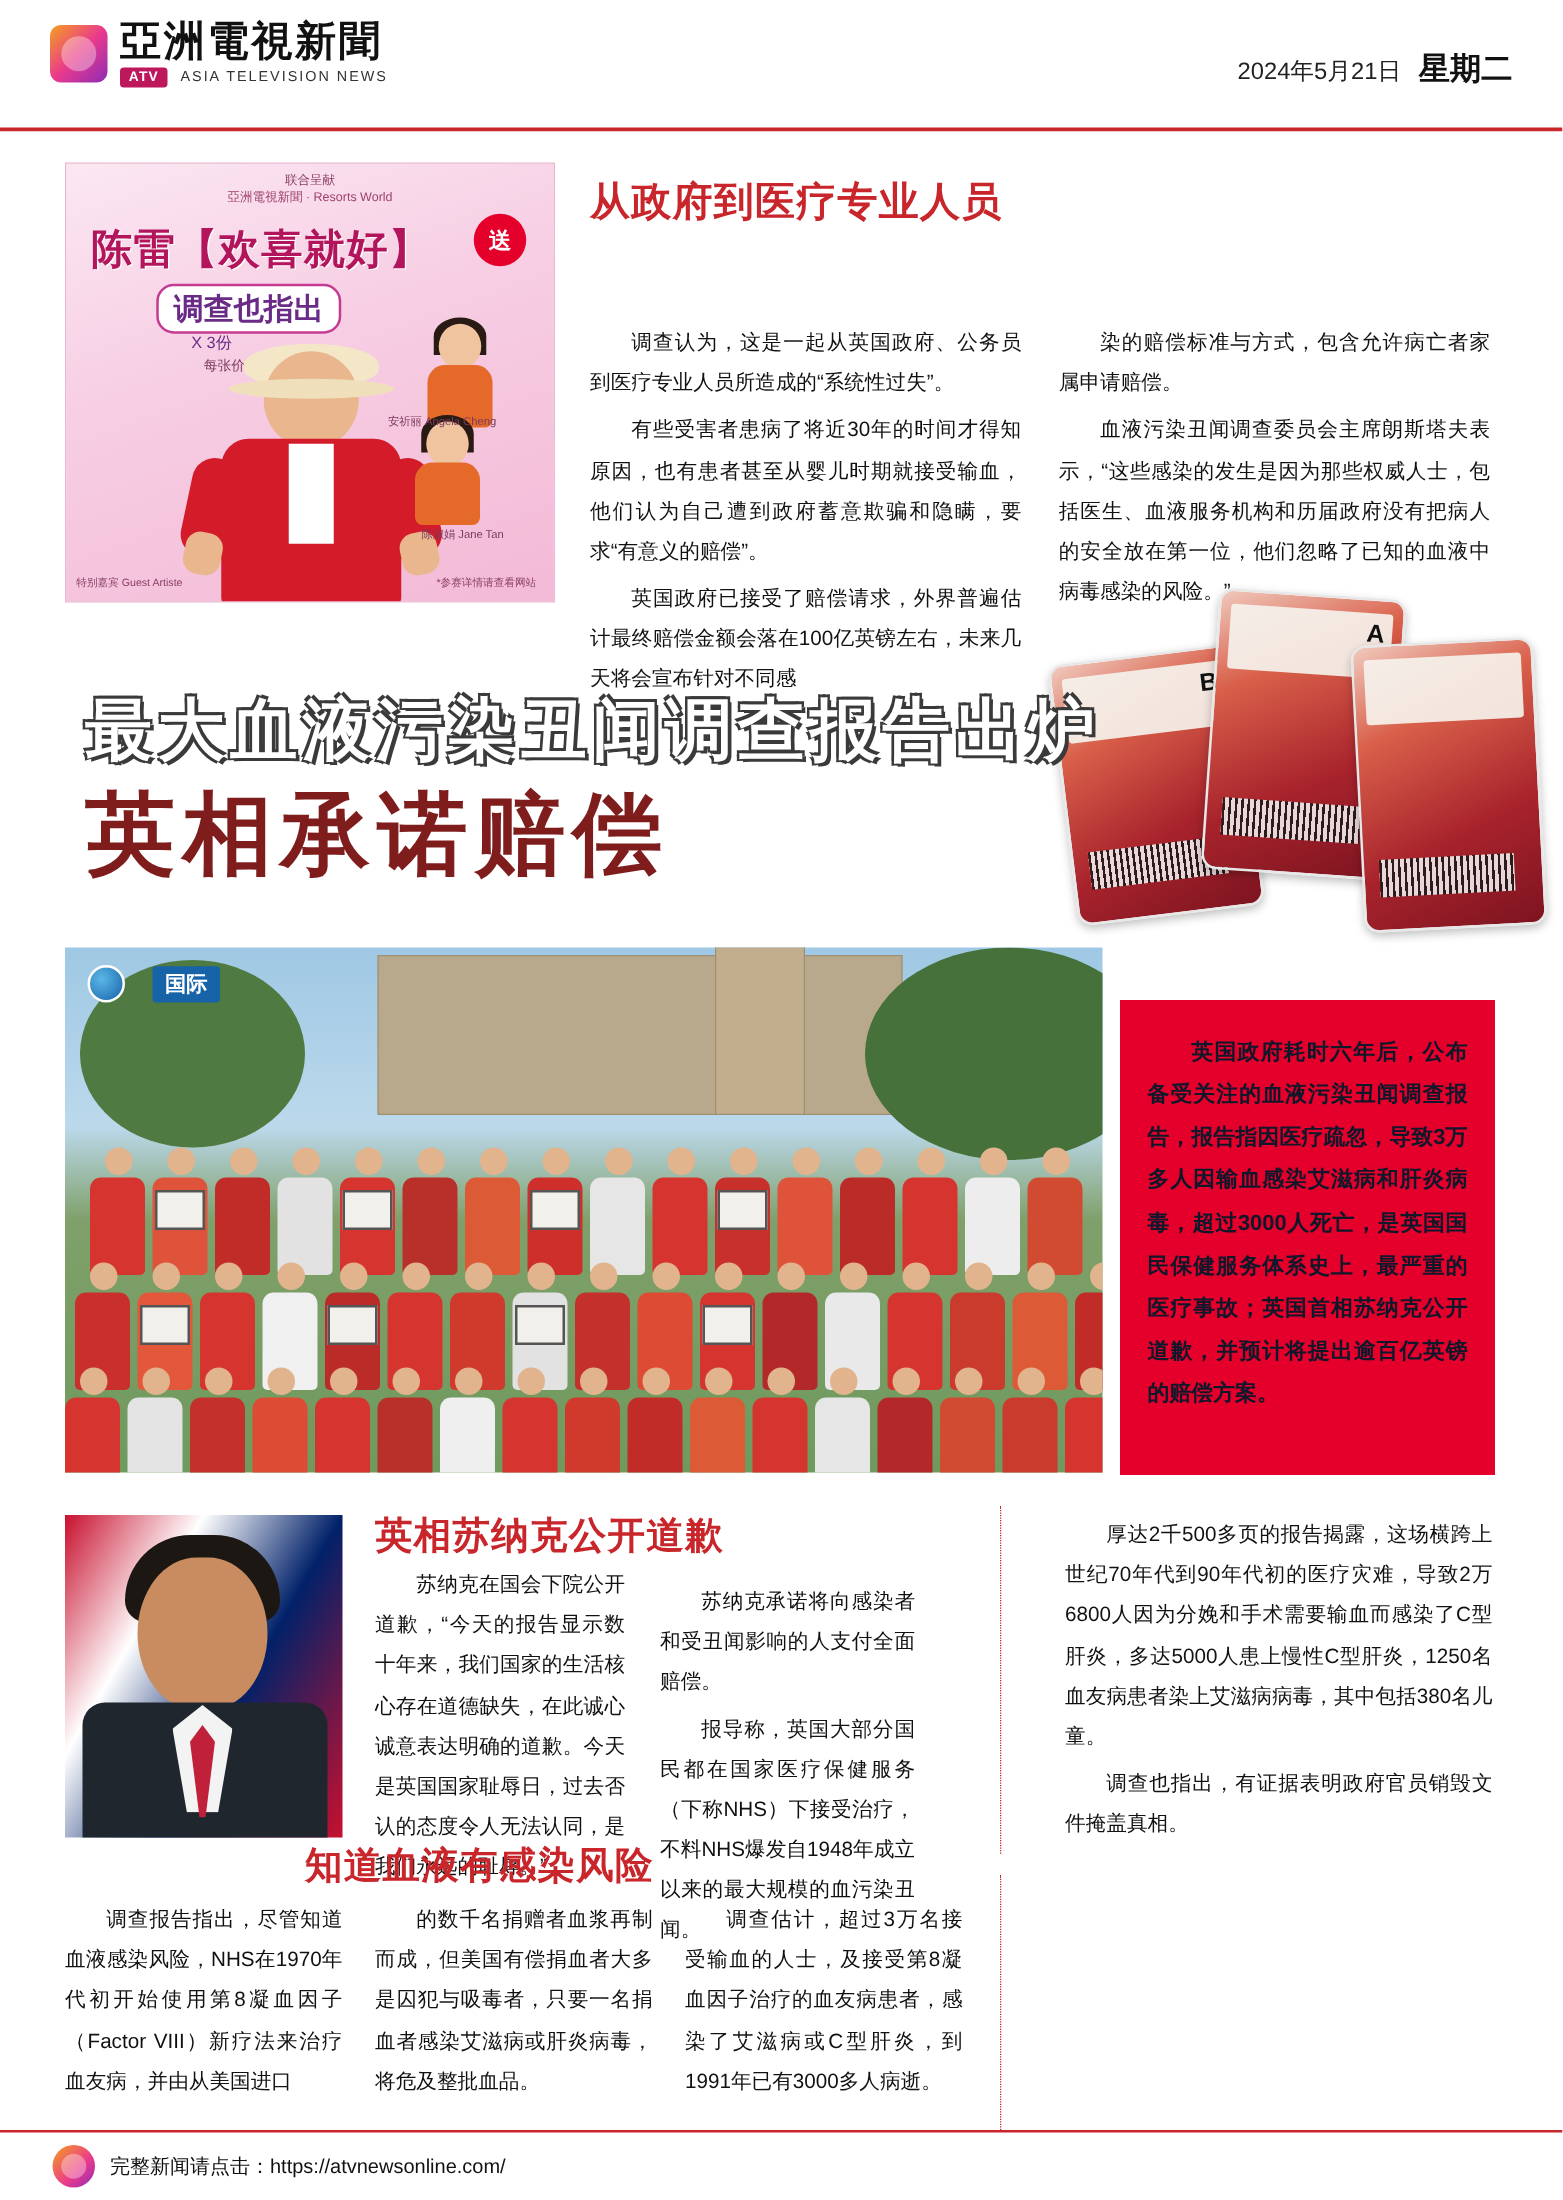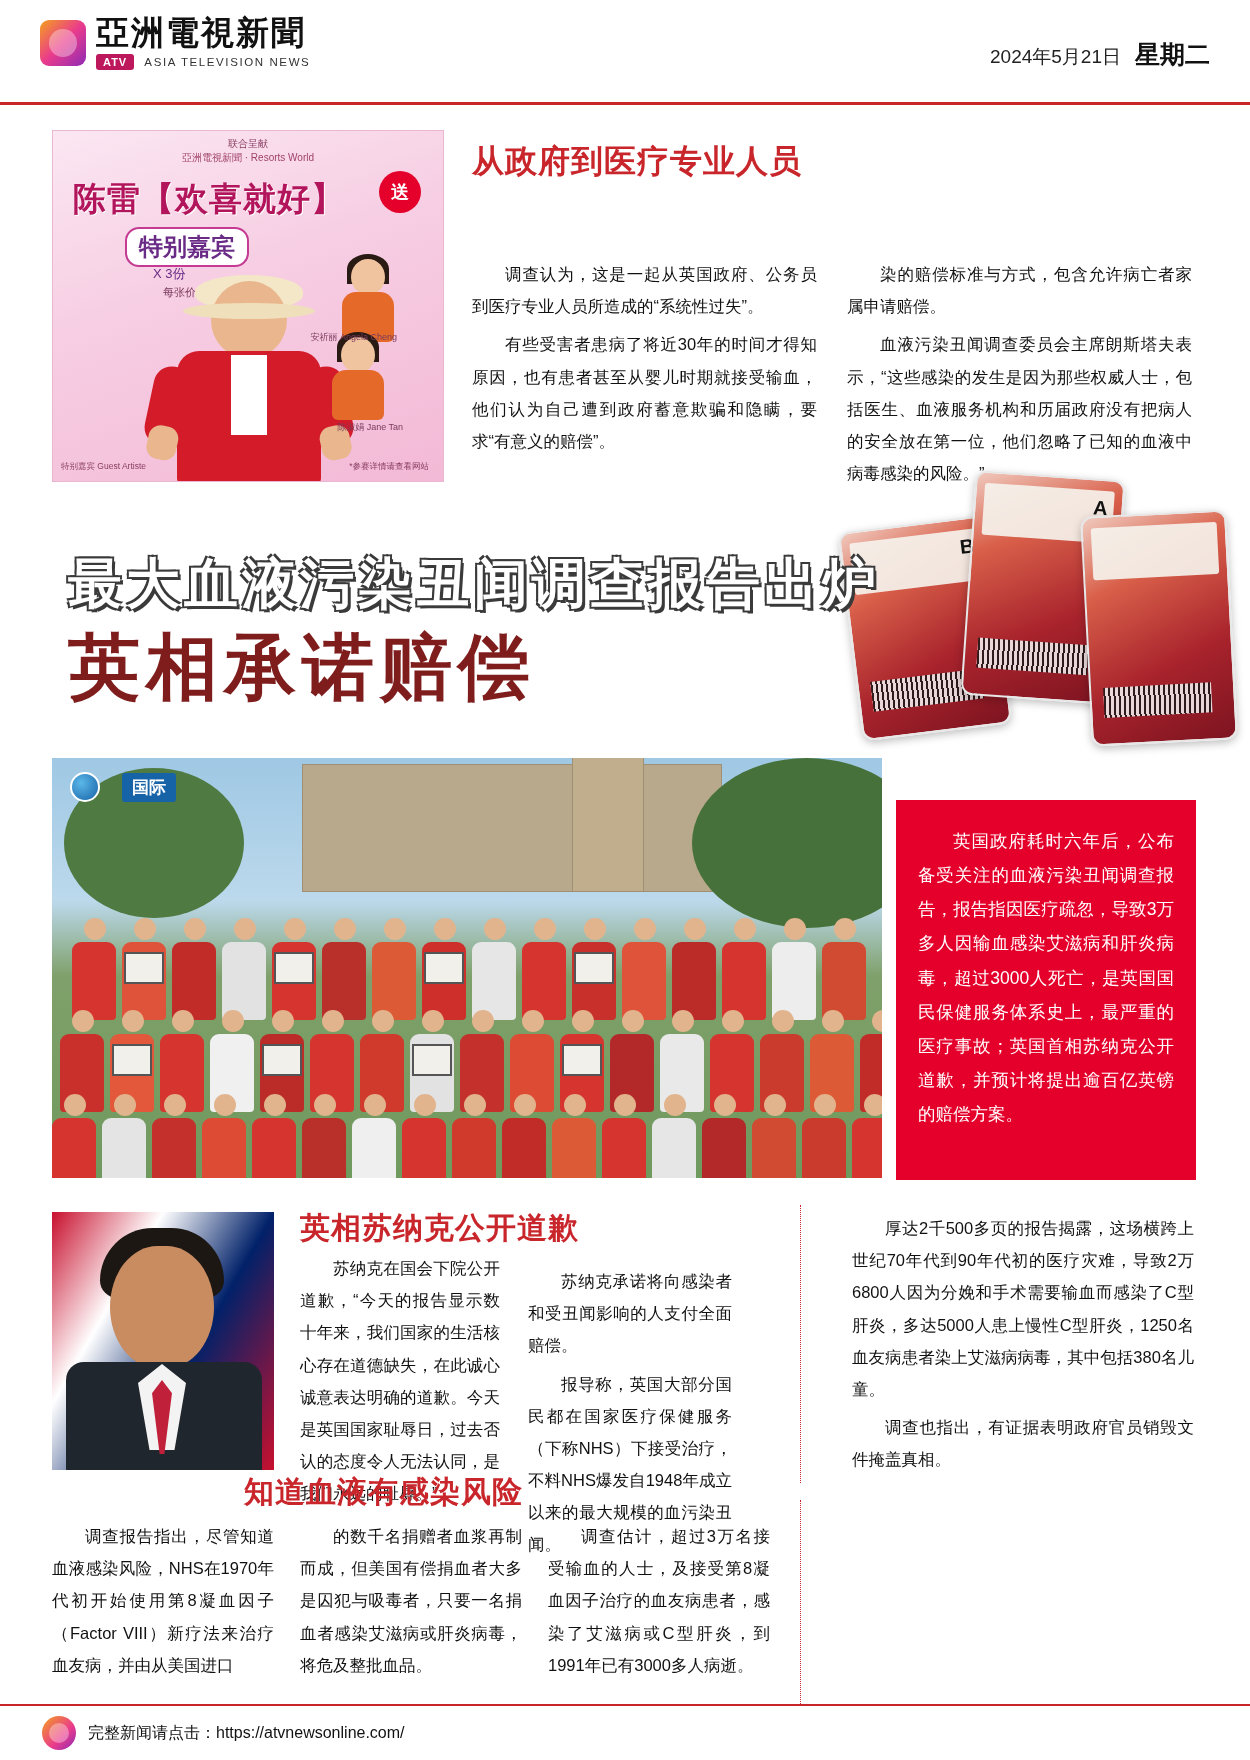--- a/index.html
+++ b/index.html
@@ -156,22 +156,22 @@
   .p-head { width:22px; height:22px; border-radius:50%; background:#e2b48d; margin:0 auto; }
   .p-body { width:44px; height:78px; border-radius:9px 9px 4px 4px; margin-top:2px; }
   .sign {
     position:absolute; width:40px; height:32px; background:#f2f0ea; border:2px solid #555;
     left:2px; top:34px;
   }
 
   
   .redbox {
     position:absolute; left:896px; top:800px; width:300px; height:380px;
-    background:#e4002b; color:#ffffff; padding:24px 22px;
-    font-size:17.5px; line-height:1.95; font-weight:normal; text-align:justify;
+    background:#e4002b; color:#0f172a; padding:24px 22px;
+    font-size:17.5px; line-height:1.95; font-weight:bold; text-align:justify;
   }
   .redbox p { margin:0; text-indent:2em; }
 
   
   .sunak-photo {
     position:absolute; left:52px; top:1212px; width:222px; height:258px;
     background:linear-gradient(120deg,#c8102e 0%,#ffffff 30%,#012169 60%,#c8102e 100%);
     overflow:hidden;
   }
   .sp-head { position:absolute; left:58px; top:34px; width:104px; height:122px; border-radius:50%/55%; background:#c98c60; }
@@ -234,21 +234,21 @@
     <div class="date-wrap">
       <span class="date-main">2024年5月21日</span>
       <span class="date-day">星期二</span>
     </div>
   </div>
 
   <div class="promo">
     <div class="promo-top">联合呈献</div>
     <div class="promo-brands">亞洲電視新聞  ·  Resorts World</div>
     <div class="promo-title">陈雷【欢喜就好】</div>
-    <div class="promo-sub">特别嘉宾</div>
+    <div class="promo-sub">调查也指出</div>
     <div class="promo-sub2">X 3份</div>
     <div class="promo-price">每张价值 RM290</div>
     <div class="promo-badge">送</div>
 
     <div class="promo-person">
       <div class="ph-hat"></div>
       <div class="ph-head"></div>
       <div class="ph-hatbrim"></div>
       <div class="ph-body"></div>
       <div class="ph-shirt"></div>
@@ -281,20 +281,21 @@
   </div>
 
   <div class="lead-head">
     <div>从政府到医疗专业人员</div>
   </div>
 
   <div class="lead-cols">
     <div class="lead-col">
       <p>调查认为，这是一起从英国政府、公务员到医疗专业人员所造成的“系统性过失”。</p>
       <p>有些受害者患病了将近30年的时间才得知原因，也有患者甚至从婴儿时期就接受输血，他们认为自己遭到政府蓄意欺骗和隐瞒，要求“有意义的赔偿”。</p>
+      <p>英国政府已接受了赔偿请求，外界普遍估计最终赔偿金额会落在100亿英镑左右，未来几天将会宣布针对不同感</p>
     </div>
     <div class="lead-col">
       <p>染的赔偿标准与方式，包含允许病亡者家属申请赔偿。</p>
       <p>血液污染丑闻调查委员会主席朗斯塔夫表示，“这些感染的发生是因为那些权威人士，包括医生、血液服务机构和历届政府没有把病人的安全放在第一位，他们忽略了已知的血液中病毒感染的风险。”</p>
     </div>
   </div>
 
   <div class="bloodbags">
     <div class="bb bb1">
       <div class="bb-label"></div>

